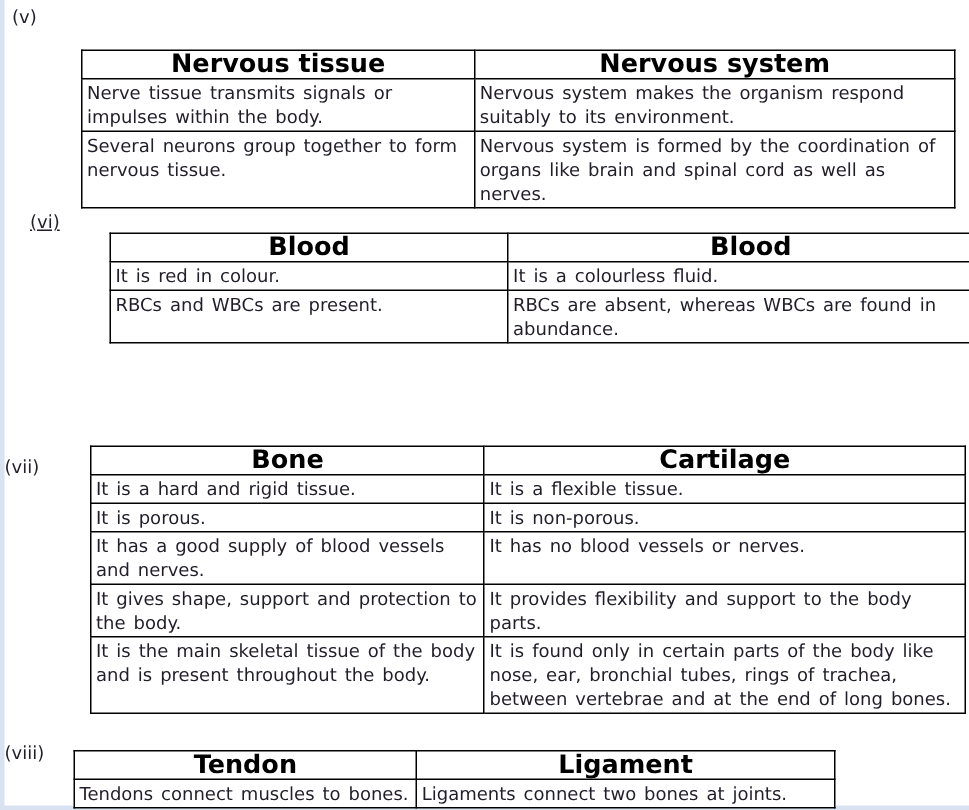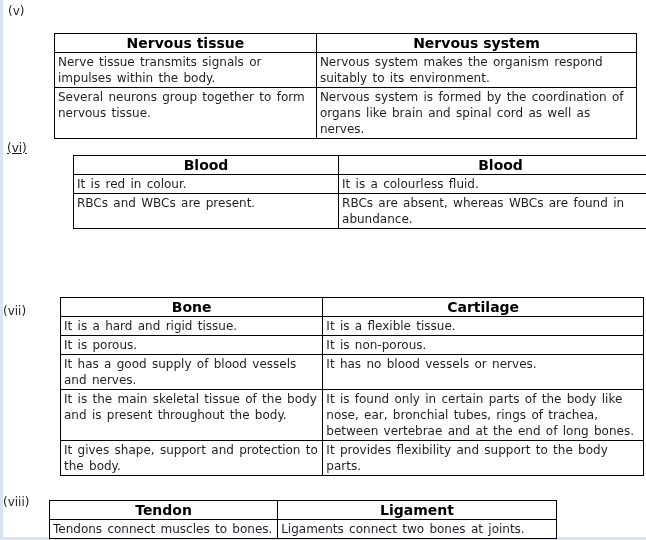--- a/index.html
+++ b/index.html
@@ -41,21 +41,21 @@
     border-collapse: collapse;
     table-layout: fixed;
     background: var(--bg);
   }
   table.cmp th, table.cmp td {
     border: 1px solid var(--border);
     vertical-align: top;
     overflow: hidden;
   }
   table.cmp th {
-    font-size: 14px;
+    font-size: 17px;
     line-height: 16px;
     font-weight: bold;
     color: var(--header-text);
     text-align: center;
     padding: 1px 2px;
   }
   table.cmp td {
     font-size: 12px;
     line-height: 16px;
     color: var(--text);
@@ -90,21 +90,21 @@
         <td>Nerve tissue transmits signals or impulses within the body.</td>
         <td>Nervous system makes the organism respond suitably to its environment.</td>
       </tr>
       <tr>
         <td>Several neurons group together to form nervous tissue.</td>
         <td>Nervous system is formed by the coordination of organs like brain and spinal cord as well as nerves.</td>
       </tr>
     </tbody>
   </table>
 
-  <div class="sec-label" style="left:7px; top:141px;text-decoration:underline;">(vi)</div>
+  <div class="sec-label" style="left:20px; top:141px;text-decoration:underline;">(vi)</div>
   <table class="cmp" style="left:49px; top:155px; width:590px;margin-left:24px;">
     <colgroup>
         <col class="c1">
         <col class="c2">
       </colgroup>
     <thead>
       <tr>
         <th>Blood</th>
         <th>Blood</th>
       </tr>
@@ -140,26 +140,26 @@
       </tr>
       <tr>
         <td>It is porous.</td>
         <td>It is non-porous.</td>
       </tr>
       <tr>
         <td>It has a good supply of blood vessels and nerves.</td>
         <td>It has no blood vessels or nerves.</td>
       </tr>
       <tr>
+        <td>It gives shape, support and protection to the body.</td>
+        <td>It provides flexibility and support to the body parts.</td>
+      </tr>
+      <tr>
         <td>It is the main skeletal tissue of the body and is present throughout the body.</td>
         <td>It is found only in certain parts of the body like nose, ear, bronchial tubes, rings of trachea, between vertebrae and at the end of long bones.</td>
-      </tr>
-      <tr>
-        <td>It gives shape, support and protection to the body.</td>
-        <td>It provides flexibility and support to the body parts.</td>
       </tr>
     </tbody>
   </table>
 
   <div class="sec-label" style="left:3px; top:495px;">(viii)</div>
   <table class="cmp" style="left:49px; top:500px; width:508px;">
     <colgroup>
         <col class="c1">
         <col class="c2">
       </colgroup>

